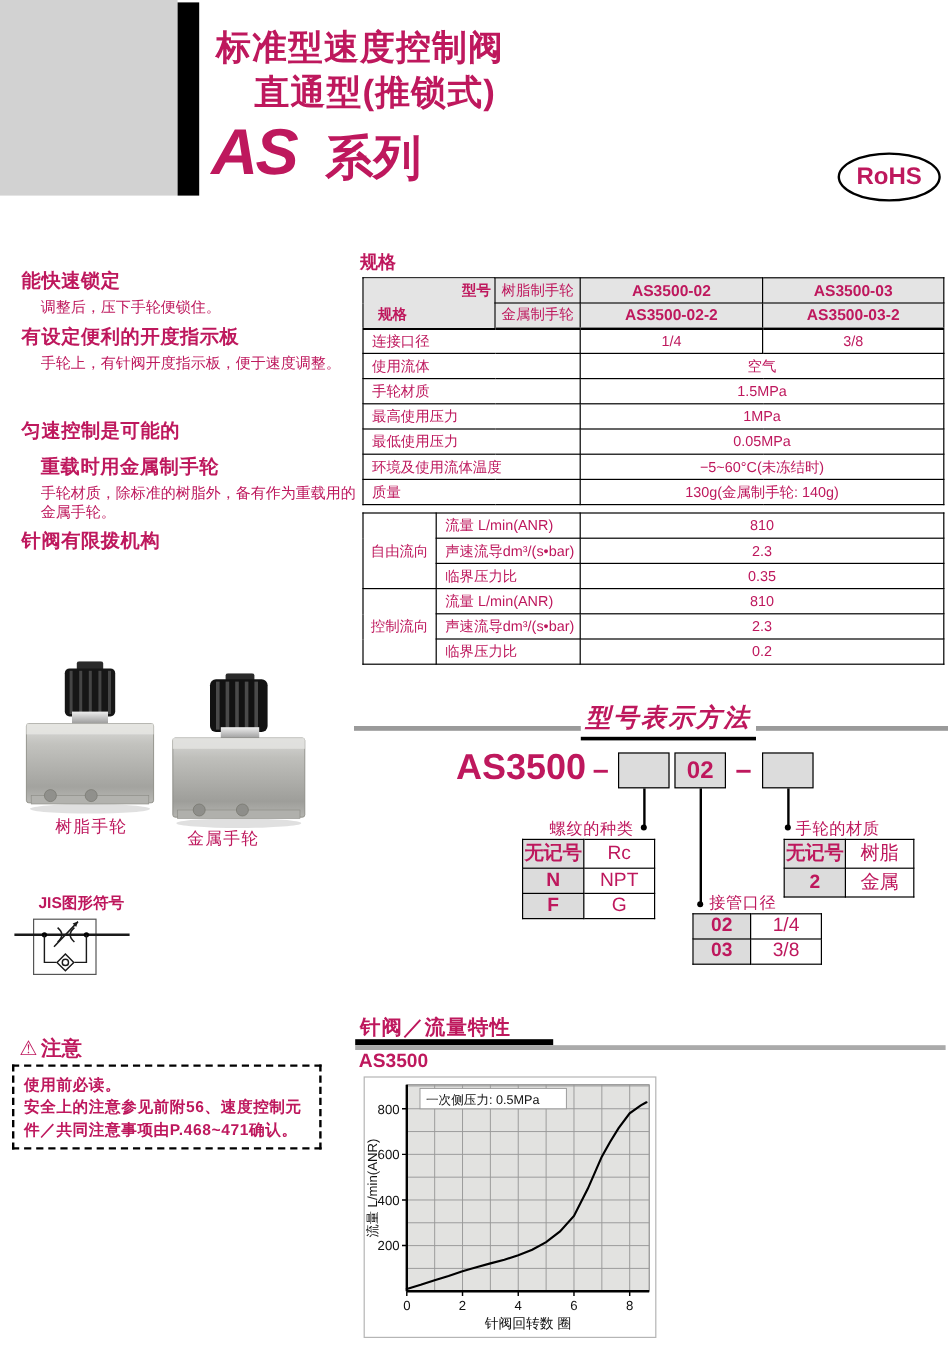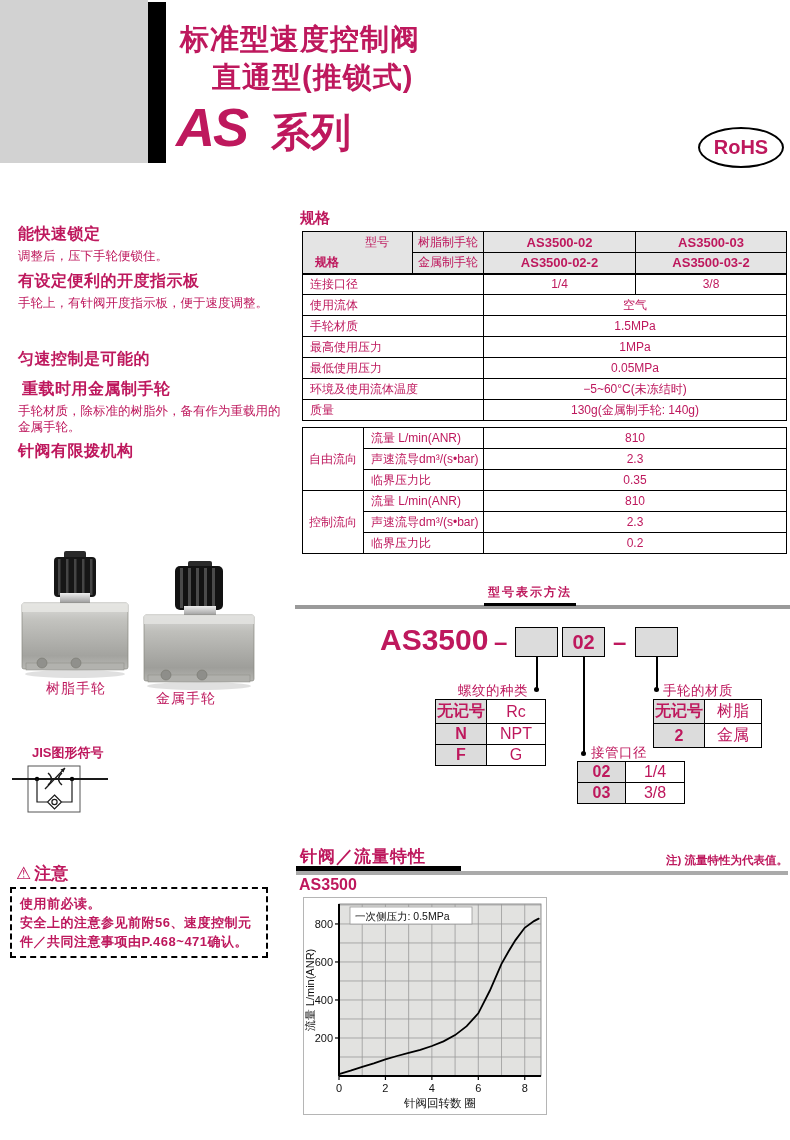--- a/index.html
+++ b/index.html
@@ -11,41 +11,41 @@
   .hdr-blackbar{left:148px;top:2px;width:18px;height:161px;background:#000;}
   .hdr-t1{left:180px;top:20px;font-size:29px;font-weight:bold;letter-spacing:1px;}
   .hdr-t2{left:180px;top:58px;font-size:29px;font-weight:bold;letter-spacing:1px;margin-left:32px;}
   .hdr-series{left:176px;top:96px;display:flex;align-items:baseline;}
   .hdr-as{font-size:54px;font-weight:bold;font-style:italic;letter-spacing:-2px;}
   .hdr-xl{font-size:40px;font-weight:bold;margin-left:24px;}
   .rohs{left:698px;top:127px;width:82px;height:37px;border:2.5px solid #000;border-radius:50%;
         display:flex;align-items:center;justify-content:center;font-size:20px;font-weight:bold;}
   
   .feat-h{font-size:16px;font-weight:bold;letter-spacing:.5px;}
-  .feat-d{font-size:12.5px;line-height:16px;width:274px;}
+  .feat-d{font-size:12.5px;line-height:16px;width:274px;margin-left:16px;}
   
   .sec-title{font-size:15px;font-weight:bold;}
   table{border-collapse:collapse;table-layout:fixed;}
   .spec,.spec td{border:1px solid #000;}
   .spec{border:1.5px solid #000;}
   .spec td{height:21px;font-size:12px;text-align:center;padding:0 3px;box-sizing:border-box;overflow:hidden;white-space:nowrap;}
   .spec td.lbl{text-align:left;padding-left:7px;}
   .spec .hdrow td{background:#e4e4e4;}
   .spec .hd-sep td{border-bottom:2px solid #000;}
   .spec .model{font-weight:bold;font-size:13px;}
   .diag{position:relative;background:#e4e4e4;
         background-image:linear-gradient(to bottom right,transparent 49.2%,#000 49.2%,#000 50.8%,transparent 50.8%);}
-  .diag .tr{position:absolute;top:2px;right:23px;font-size:12px;}
+  .diag .tr{position:absolute;top:2px;right:3px;font-size:12px;font-weight:bold;}
   .diag .bl{position:absolute;bottom:2px;left:12px;font-size:12px;font-weight:bold;}
   
   .caption{font-size:14px;letter-spacing:1px;}
   
   .grayrule{background:#9a9a9a;}
-  .model-title{font-size:12px;font-weight:bold;letter-spacing:2px;border-bottom:3.5px solid #000;
-               padding:0 4px 2px 4px;background:#fff;z-index:3;}
+  .model-title{font-size:21px;font-weight:bold;letter-spacing:2px;border-bottom:3.5px solid #000;
+               padding:0 4px 2px 4px;background:#fff;z-index:3;font-style:italic;}
   .model-base{font-size:30px;font-weight:bold;letter-spacing:0;}
   .mdash{font-size:24px;font-weight:bold;}
   .mbox{width:43px;height:30px;background:#dcdcdc;border:1px solid #000;box-sizing:border-box;
         display:flex;align-items:center;justify-content:center;font-size:20px;font-weight:bold;}
   .vline{width:1.5px;background:#000;}
   .dot{width:5px;height:5px;background:#000;border-radius:50%;}
   .mini-lbl{font-size:13.5px;font-weight:normal;letter-spacing:.5px;}
   .mini,.mini td{border:1px solid #000;}
   .mini{border:1.2px solid #000;}
   .mini td{height:18px;font-size:16px;text-align:center;box-sizing:border-box;white-space:nowrap;}
@@ -73,21 +73,21 @@
     <span class="hdr-as">AS</span>
     <span class="hdr-xl">系列</span>
   </div>
   <div class="abs rohs">RoHS</div>
 
   <div class="abs feat-h" style="left:18px;top:224px">能快速锁定</div>
   <div class="abs feat-d" style="left:18px;top:248px">调整后，压下手轮便锁住。</div>
   <div class="abs feat-h" style="left:18px;top:271px">有设定便利的开度指示板</div>
   <div class="abs feat-d" style="left:18px;top:295px">手轮上，有针阀开度指示板，便于速度调整。</div>
   <div class="abs feat-h" style="left:18px;top:349px">匀速控制是可能的</div>
-  <div class="abs feat-h" style="left:22px;top:379px">重载时用金属制手轮</div>
+  <div class="abs feat-h" style="left:34px;top:379px">重载时用金属制手轮</div>
   <div class="abs feat-d" style="left:18px;top:403px">手轮材质，除标准的树脂外，备有作为重载用的金属手轮。</div>
   <div class="abs feat-h" style="left:18px;top:441px">针阀有限拨机构</div>
 
   <div class="abs sec-title" style="left:300px;top:209px">规格</div>
 
   <table class="abs spec" style="left:302px;top:231px;width:484px">
     <colgroup>
         <col style="width:110px">
         <col style="width:71px">
         <col style="width:152px">
@@ -331,21 +331,20 @@
     <span>注意</span>
   </div>
   <div class="abs caut-box" style="left:10px;top:887px">
     <div>使用前必读。</div>
     <div>安全上的注意参见前附56、速度控制元件／共同注意事项由P.468~471确认。</div>
   </div>
 
   <div class="abs fc-title" style="left:300px;top:845px">针阀／流量特性</div>
   <div class="abs" style="left:296px;top:866px;width:165px;height:5px;background:#000"></div>
   <div class="abs" style="left:296px;top:871px;width:492px;height:4px;background:#aaa"></div>
-  <div class="abs fc-note" style="left:488px;top:853px;width:300px;text-align:right">注) 流量特性为代表值。</div>
   <div class="abs fc-model" style="left:299px;top:876px">AS3500</div>
   <div class="abs chart-frame" style="left:303px;top:897px;width:242px;height:216px" id="chart-mount"><svg width="240" height="214">
         <rect x="35" y="6" width="202" height="172" fill="#e2e2e0" stroke="#777" stroke-width="0.8"></rect>
         <line x1="58.2183908045977" y1="6" x2="58.2183908045977" y2="178" stroke="#999" stroke-width="0.8"></line>
         <line x1="81.4367816091954" y1="6" x2="81.4367816091954" y2="178" stroke="#999" stroke-width="0.8"></line>
         <line x1="104.65517241379311" y1="6" x2="104.65517241379311" y2="178" stroke="#999" stroke-width="0.8"></line>
         <line x1="127.87356321839081" y1="6" x2="127.87356321839081" y2="178" stroke="#999" stroke-width="0.8"></line>
         <line x1="151.09195402298852" y1="6" x2="151.09195402298852" y2="178" stroke="#999" stroke-width="0.8"></line>
         <line x1="174.31034482758622" y1="6" x2="174.31034482758622" y2="178" stroke="#999" stroke-width="0.8"></line>
         <line x1="197.52873563218392" y1="6" x2="197.52873563218392" y2="178" stroke="#999" stroke-width="0.8"></line>

